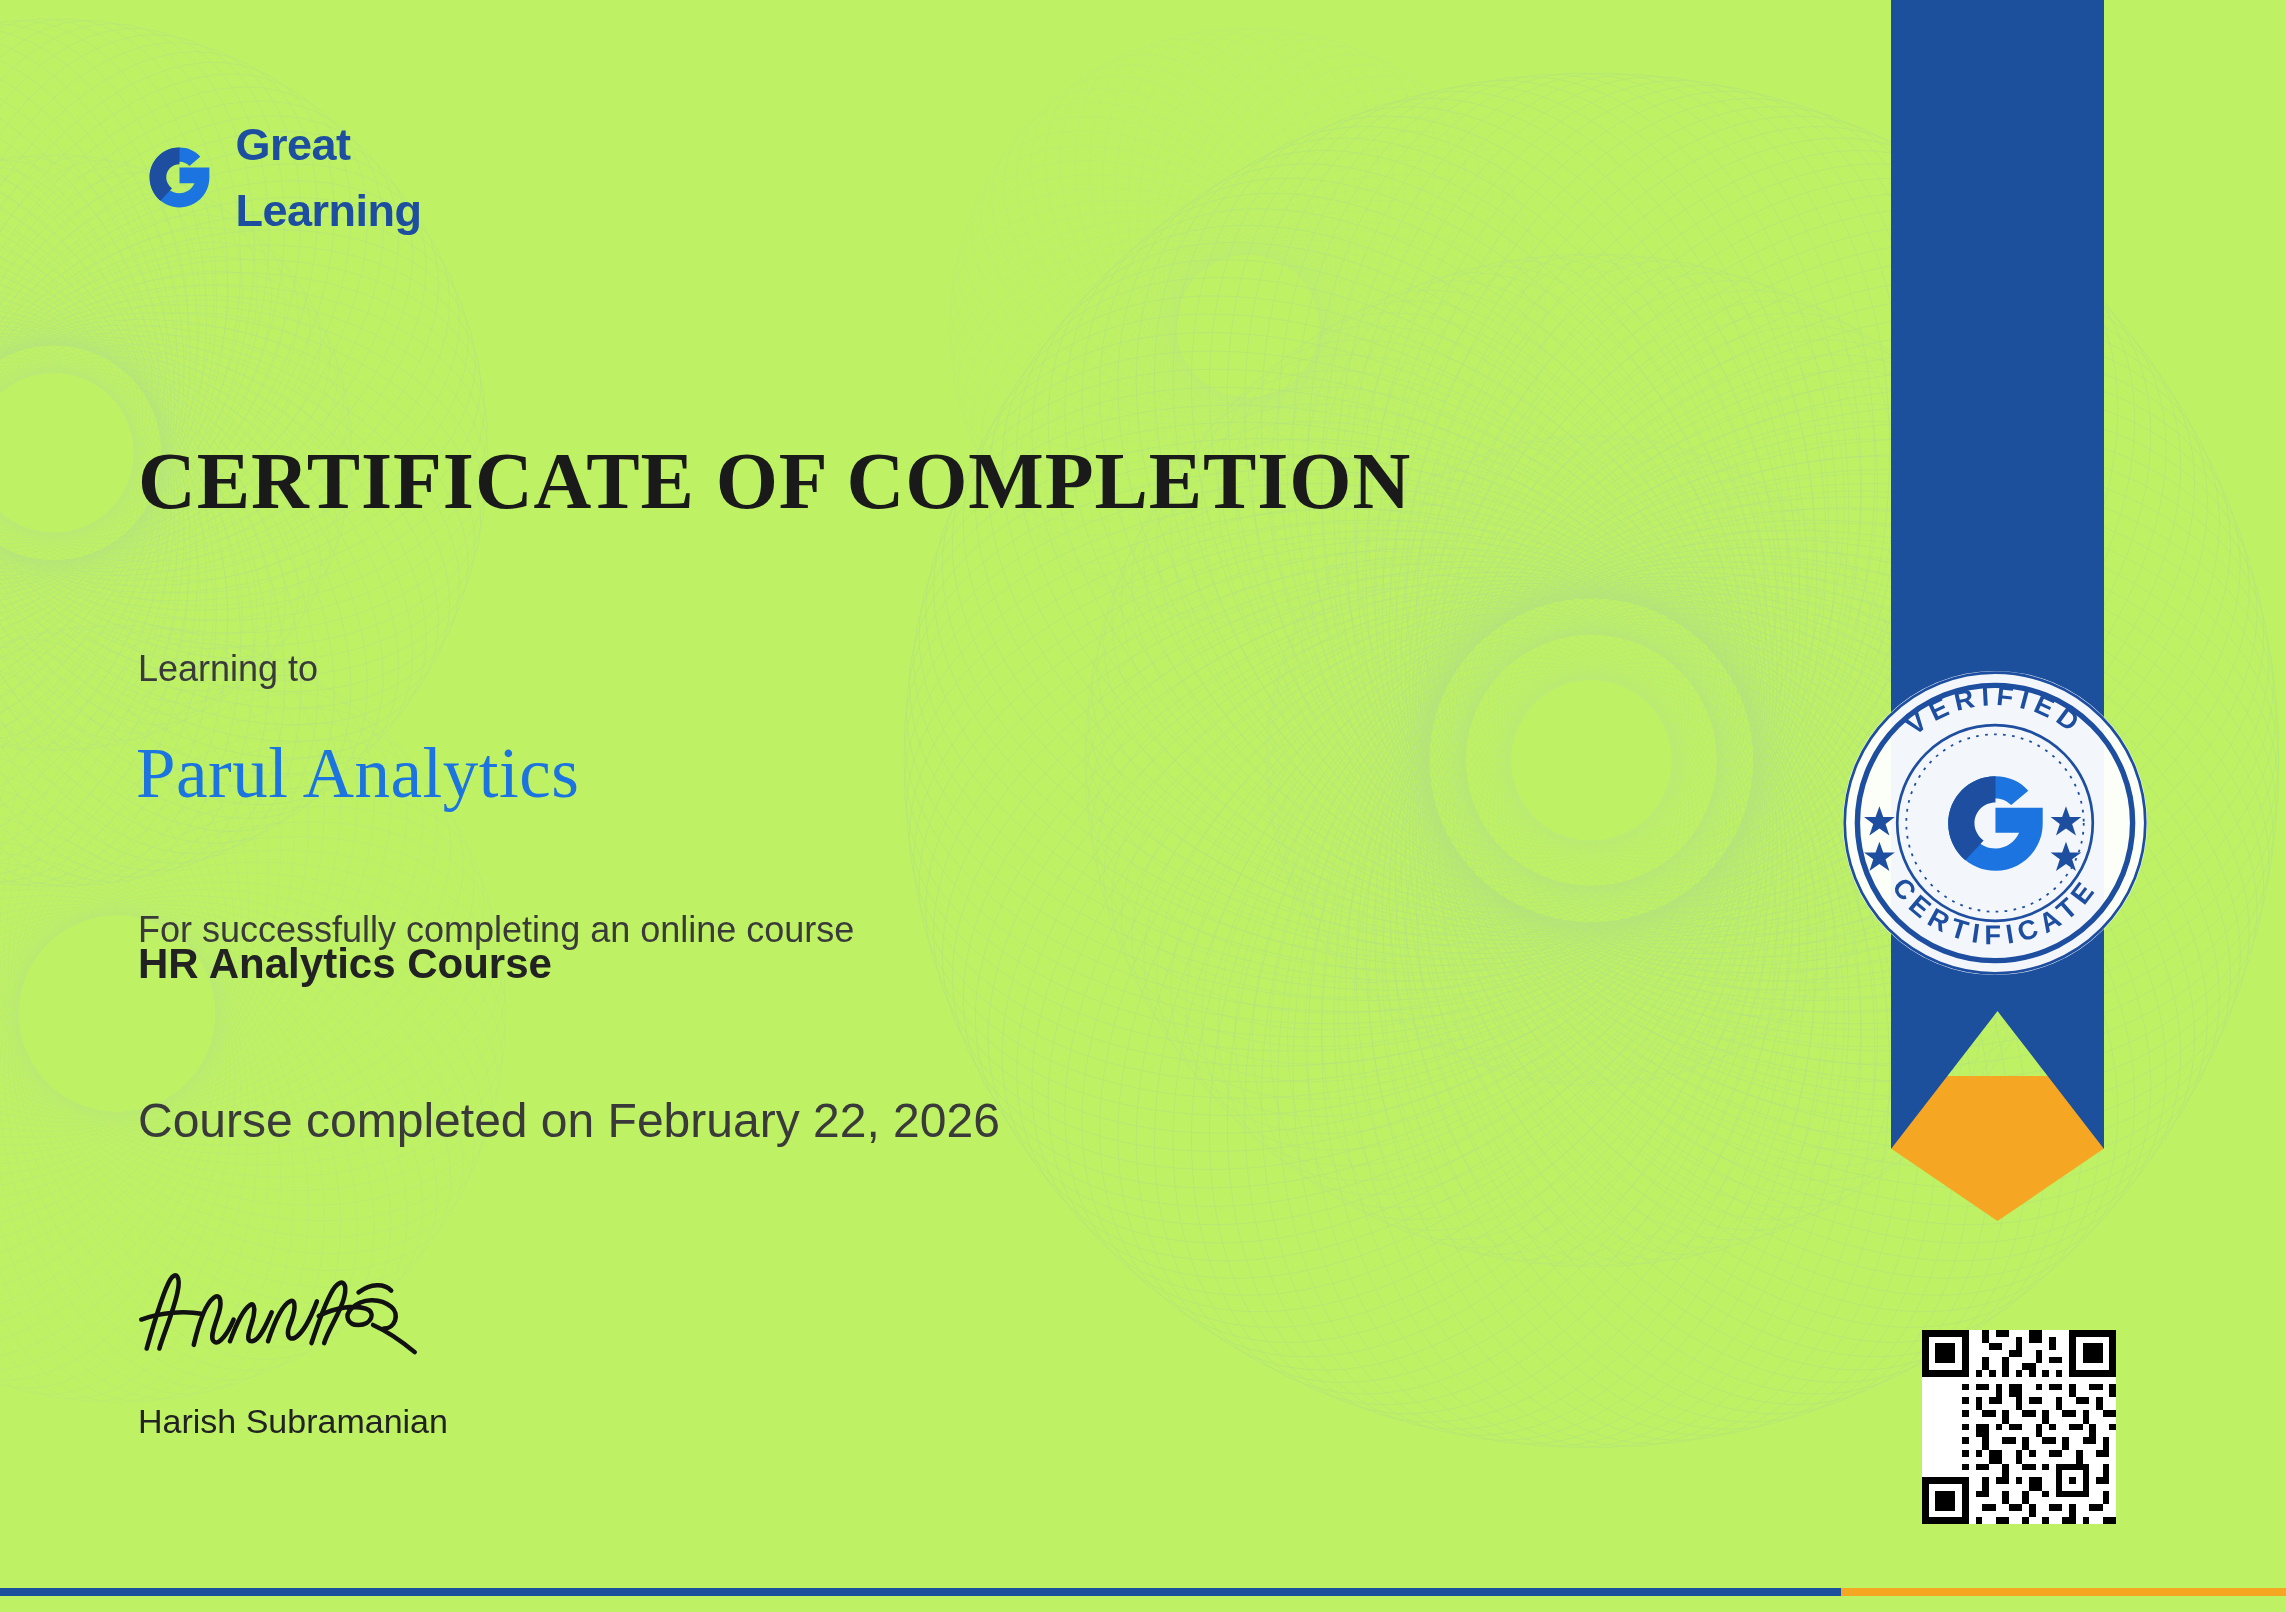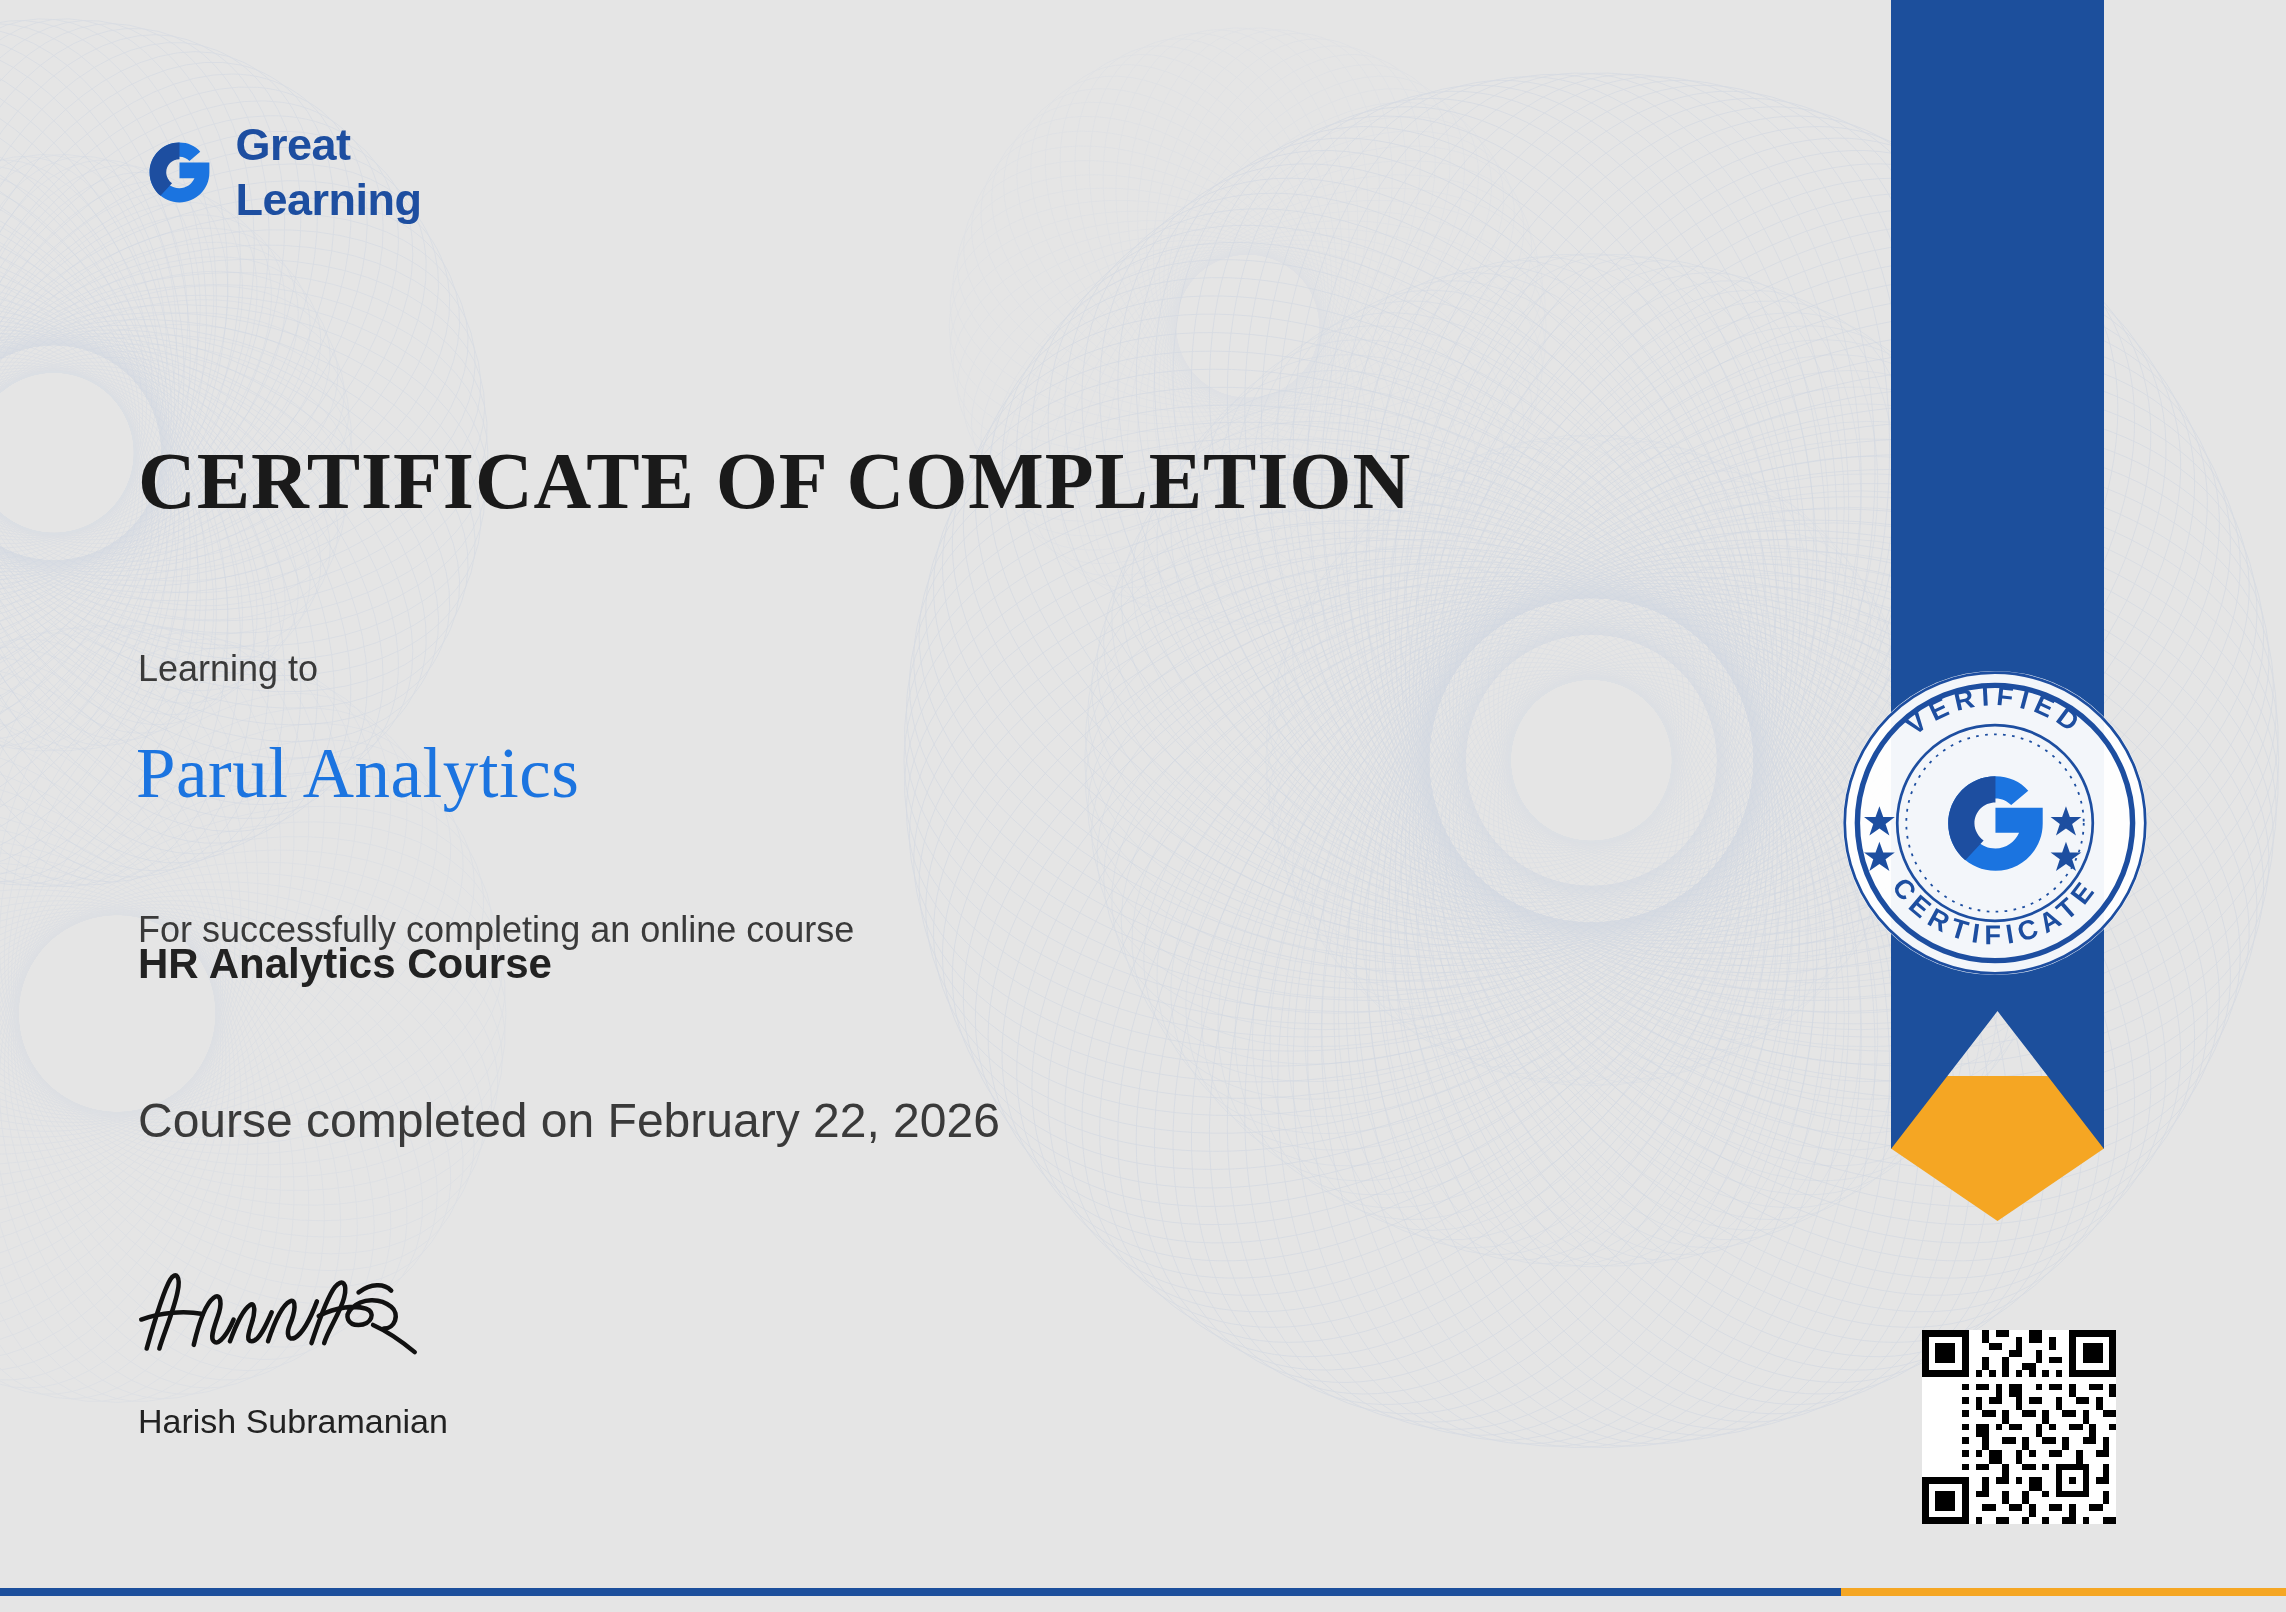--- a/index.html
+++ b/index.html
@@ -11,21 +11,21 @@
     width: 2287px;
     height: 1612px;
     overflow: hidden;
     font-family: "Liberation Sans", sans-serif;
     position: relative;
   }
 
   .certificate {
     position: absolute;
     inset: 0;
-    background: #e5e5e5;
+    background: #bef264;
     overflow: hidden;
   }
 
   
   .guilloche {
     position: absolute;
     top: -54px;
     left: -109px;
     width: 2442px;
     height: 1719px;
@@ -84,21 +84,21 @@
     font-size: 45px;
     font-weight: bold;
     color: #1d4ea0;
     letter-spacing: -0.5px;
   }
   .logo-text .l2 {
     font-size: 45px;
     font-weight: bold;
     color: #1d4ea0;
     letter-spacing: -0.5px;
-    margin-top: 10px;
+    margin-top: 21px;
   }
 
   
   .title {
     position: absolute;
     top: 436px;
     left: 138px;
     font-family: "Liberation Serif", serif;
     font-weight: bold;
     font-size: 80px;

